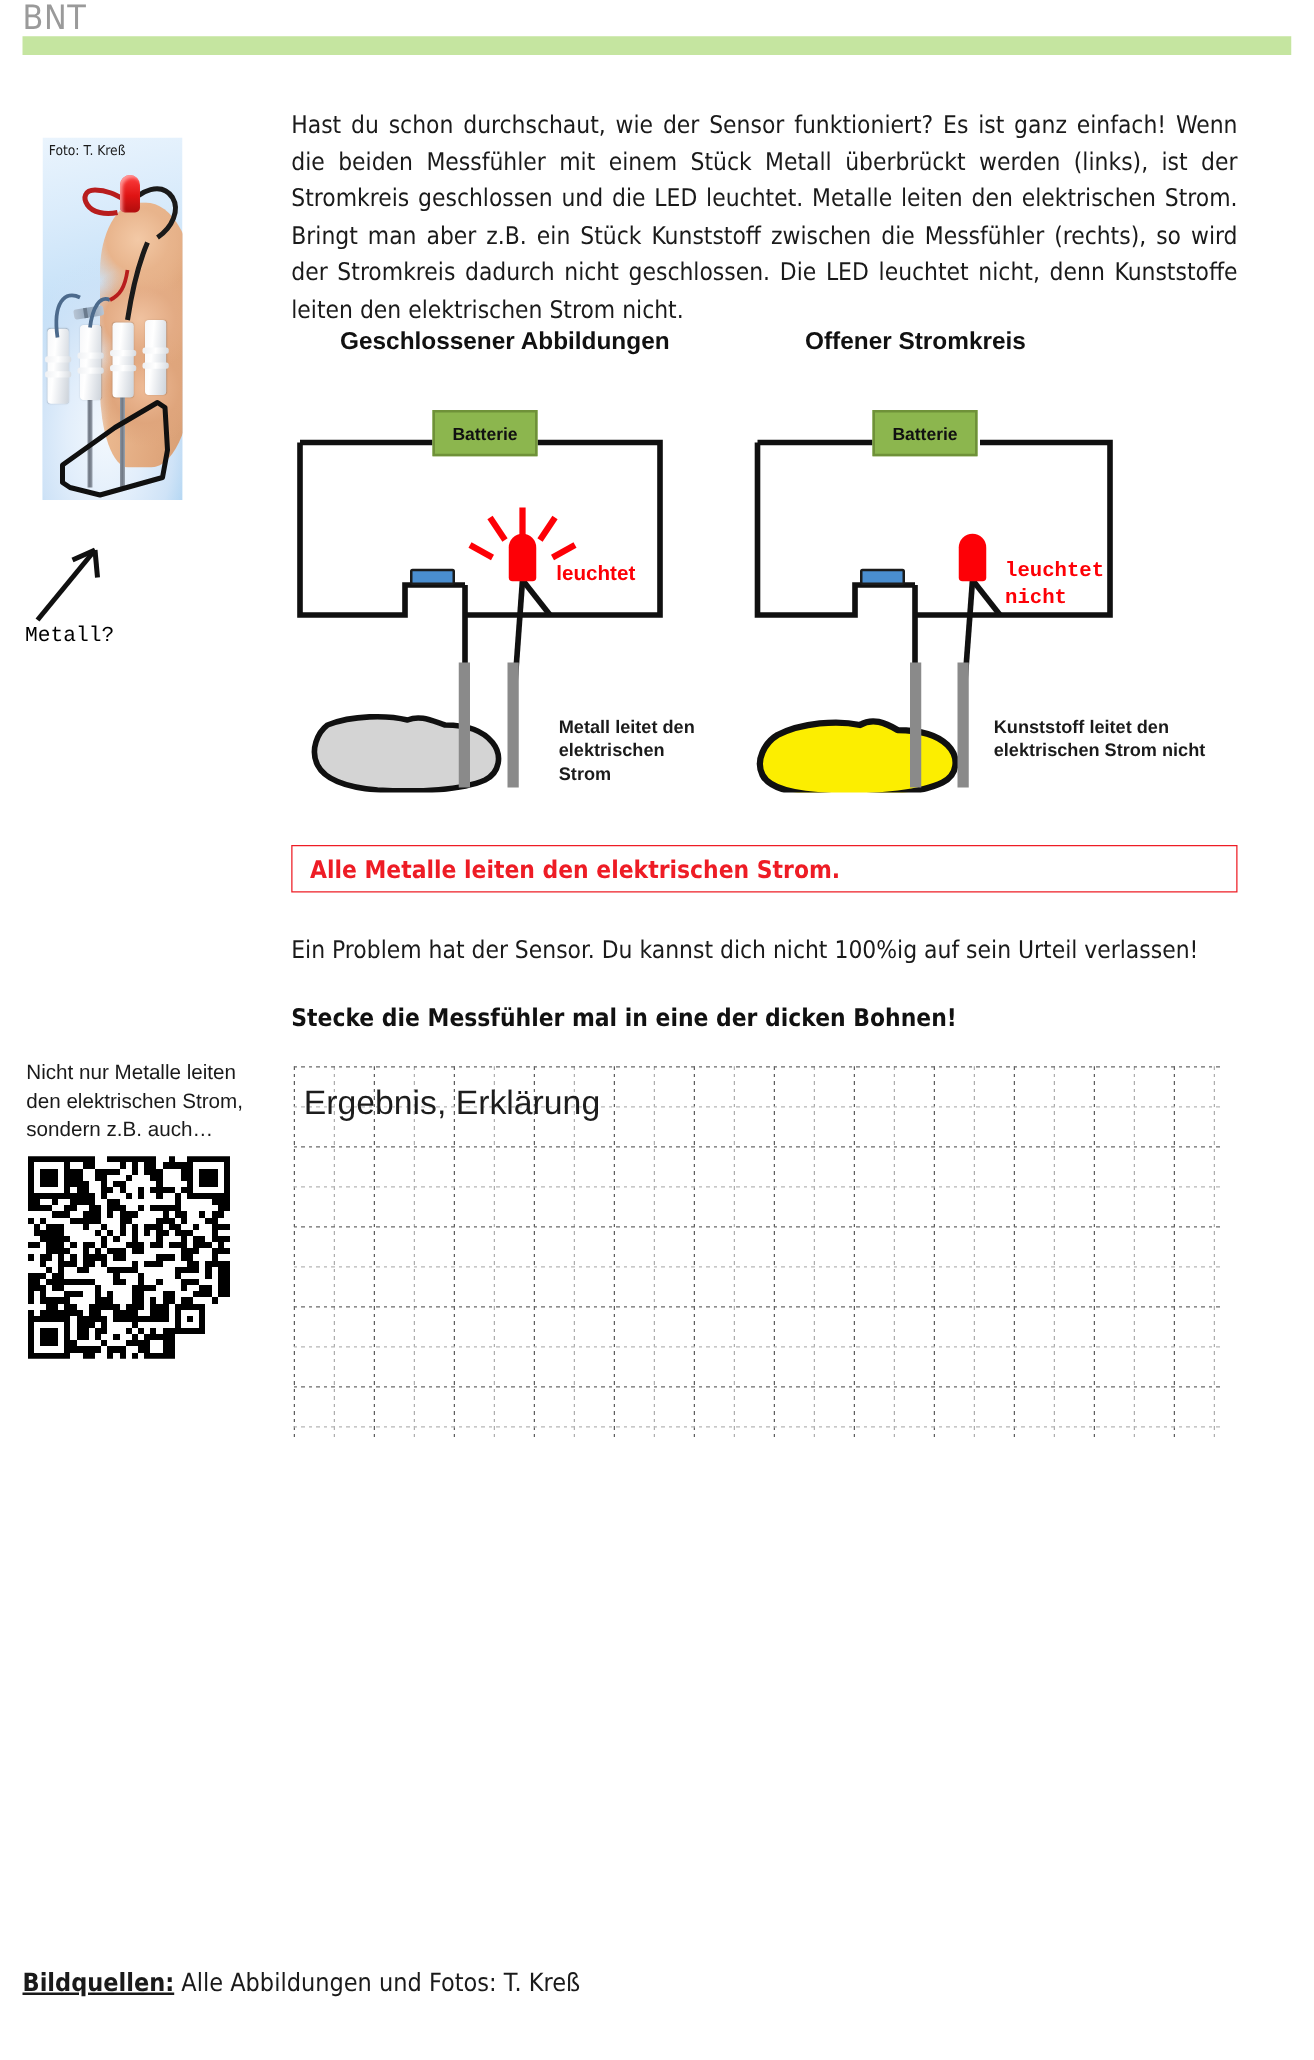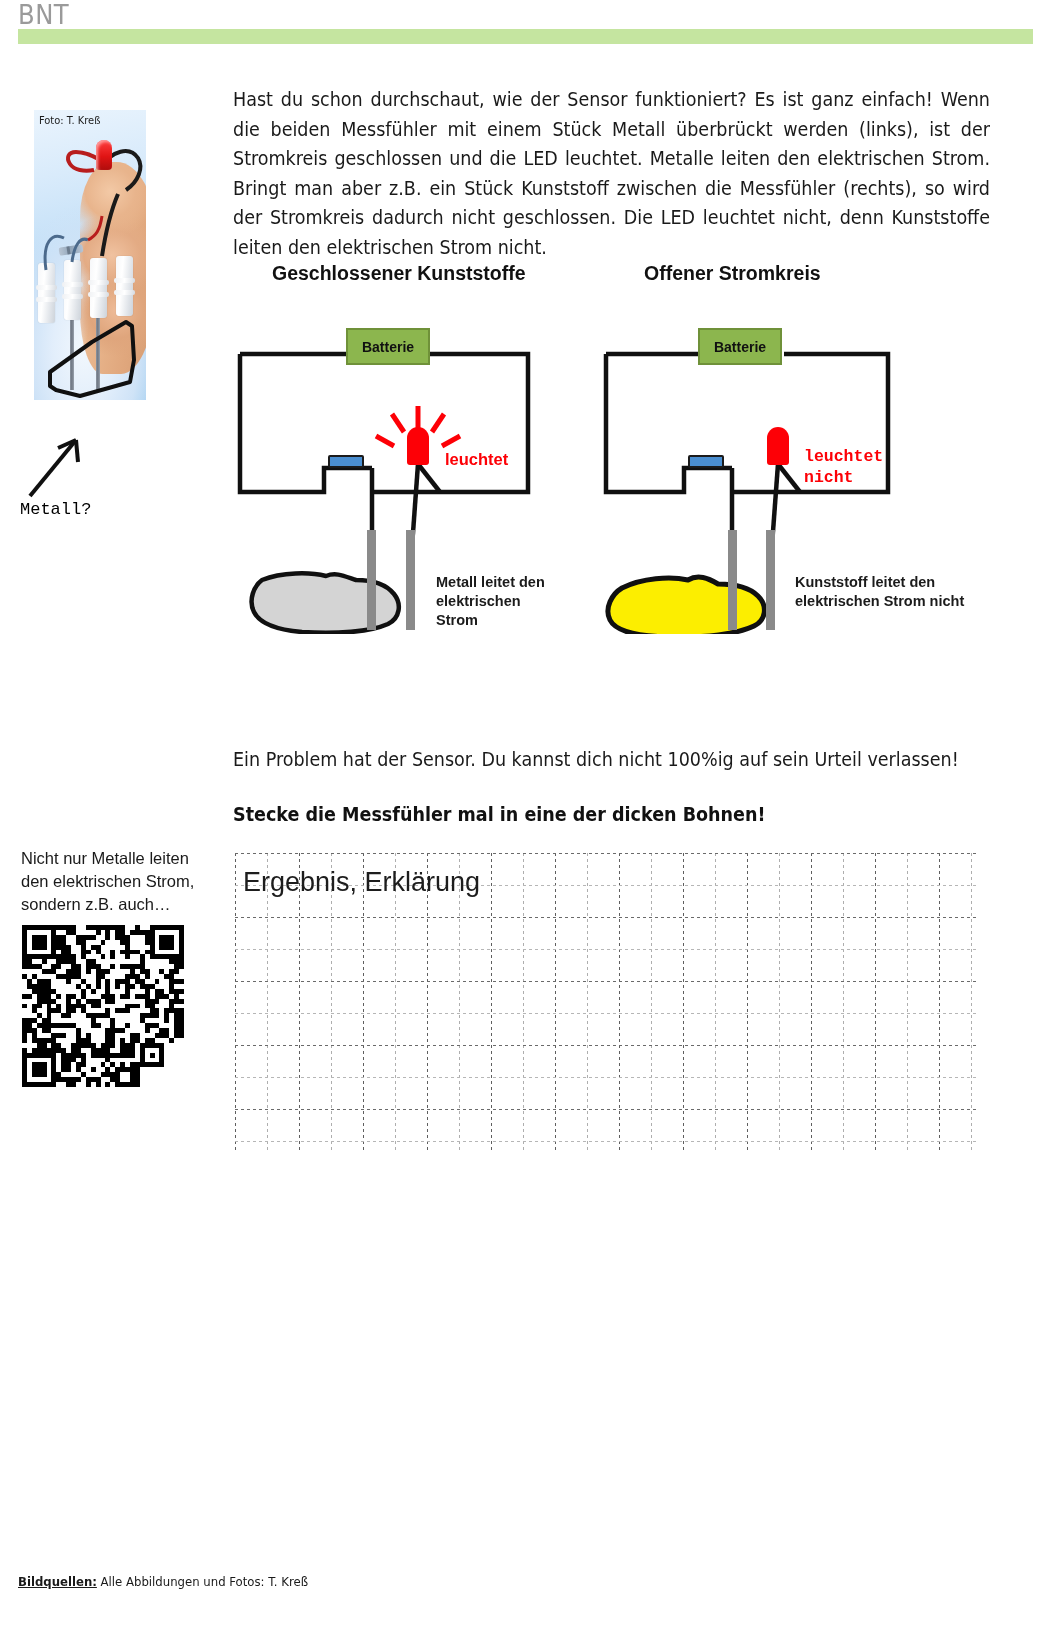--- a/index.html
+++ b/index.html
@@ -359,21 +359,21 @@
     width: 162px;
     height: 162px;
   }
 
   
   .sources {
     position: absolute;
     left: 18px;
     top: 1574px;
     font-family: "DejaVu Sans Condensed", "Liberation Sans Narrow", "Liberation Sans", sans-serif;
-    font-size: 13px;
+    font-size: 20px;
     color: #1a1a1a;
   }
   .sources u { text-decoration: underline; font-weight: bold; }
 
   .footer-row {
     position: absolute;
     left: 18px;
     top: 1608px;
     width: 1015px;
     display: flex;
@@ -426,21 +426,21 @@
 
   <svg class="photo-arrow" viewBox="0 0 70 68">
     <path d="M8 64 L54 8" stroke="#101010" stroke-width="4" fill="none"></path>
     <path d="M54 8 L36 16" stroke="#101010" stroke-width="4" fill="none"></path>
     <path d="M54 8 L56 30" stroke="#101010" stroke-width="4" fill="none"></path>
   </svg>
   <div class="metall-label">Metall?</div>
 
   <div class="circuits">
 
-    <div class="circuit-title left">Geschlossener Kunststoffe</div>
+    <div class="circuit-title left">Geschlossener Abbildungen</div>
     <div class="circuit-title right">Offener Stromkreis</div>
 
     <svg viewBox="0 0 360 330" style="position:absolute;left:0;top:42px;width:360px;height:330px;">
 
       <path d="M8 50 L114 50 M198 50 L296 50 L296 188 L212 188
                M8 50 L8 188 L92 188 L92 164 L140 164
                M140 188 L212 188" stroke="#101010" stroke-width="4.5" fill="none"></path>
 
       <path d="M140 164 L140 268" stroke="#101010" stroke-width="4.5" fill="none"></path>
 
@@ -463,21 +463,21 @@
       <rect x="135" y="226" width="9" height="100" fill="#8a8a8a"></rect>
       <rect x="174" y="226" width="9" height="100" fill="#8a8a8a"></rect>
     </svg>
 
     <div class="battery-box" style="left:114px; top:66px;">
       <span class="battery-label">Batterie</span>
     </div>
     <div class="resistor" style="left:96px; top:193px;"></div>
     <div class="led-dome" style="left:175px; top:165px;"></div>
     <div class="led-label" style="left:213px; top:187px;">leuchtet</div>
-    <div class="blob-label" style="left:204px; top:311px; width:130px;">Metall leitet den elektrischen Strom</div>
+    <div class="blob-label" style="left:215px; top:311px; width:130px;">Metall leitet den elektrischen Strom</div>
 
     <svg viewBox="0 0 370 330" style="position:absolute;left:366px;top:42px;width:370px;height:330px;">
       <path d="M8 50 L100 50 M186 50 L290 50 L290 188 L206 188
                M8 50 L8 188 L86 188 L86 164 L134 164
                M134 188 L206 188" stroke="#101010" stroke-width="4.5" fill="none"></path>
       <path d="M134 164 L134 268" stroke="#101010" stroke-width="4.5" fill="none"></path>
       <path d="M180 160 L202 188" stroke="#101010" stroke-width="4.5" fill="none"></path>
       <path d="M180 160 L172 268" stroke="#101010" stroke-width="4.5" fill="none"></path>
 
       <path d="M24 284 C14 290 6 304 12 316 C18 328 40 332 70 333
@@ -490,20 +490,23 @@
 
     <div class="battery-box" style="left:466px; top:66px;">
       <span class="battery-label">Batterie</span>
     </div>
     <div class="resistor" style="left:456px; top:193px;"></div>
     <div class="led-dome" style="left:535px; top:165px;"></div>
     <div class="led-label" style="left:572px; top:184px; width:80px;font-family:Liberation Mono, monospace;">leuchtet nicht</div>
     <div class="blob-label" style="left:563px; top:311px; width:170px;">Kunststoff leitet den elektrischen Strom nicht</div>
   </div>
 
+  <div class="redbox">
+    <span class="redbox-text">Alle Metalle leiten den elektrischen Strom.</span>
+  </div>
 
   <div class="problem-text">Ein Problem hat der Sensor. Du kannst dich nicht 100%ig auf sein Urteil verlassen!</div>
   <div class="task-text">Stecke die Messfühler mal in eine der dicken Bohnen!</div>
 
   <div class="answer-grid">
     <div id="grid-lines">
         <div class="vline" style="left: 0px;"></div>
         <div class="vline light" style="left: 32px;"></div>
         <div class="vline" style="left: 64px;"></div>
         <div class="vline light" style="left: 96px;"></div>

